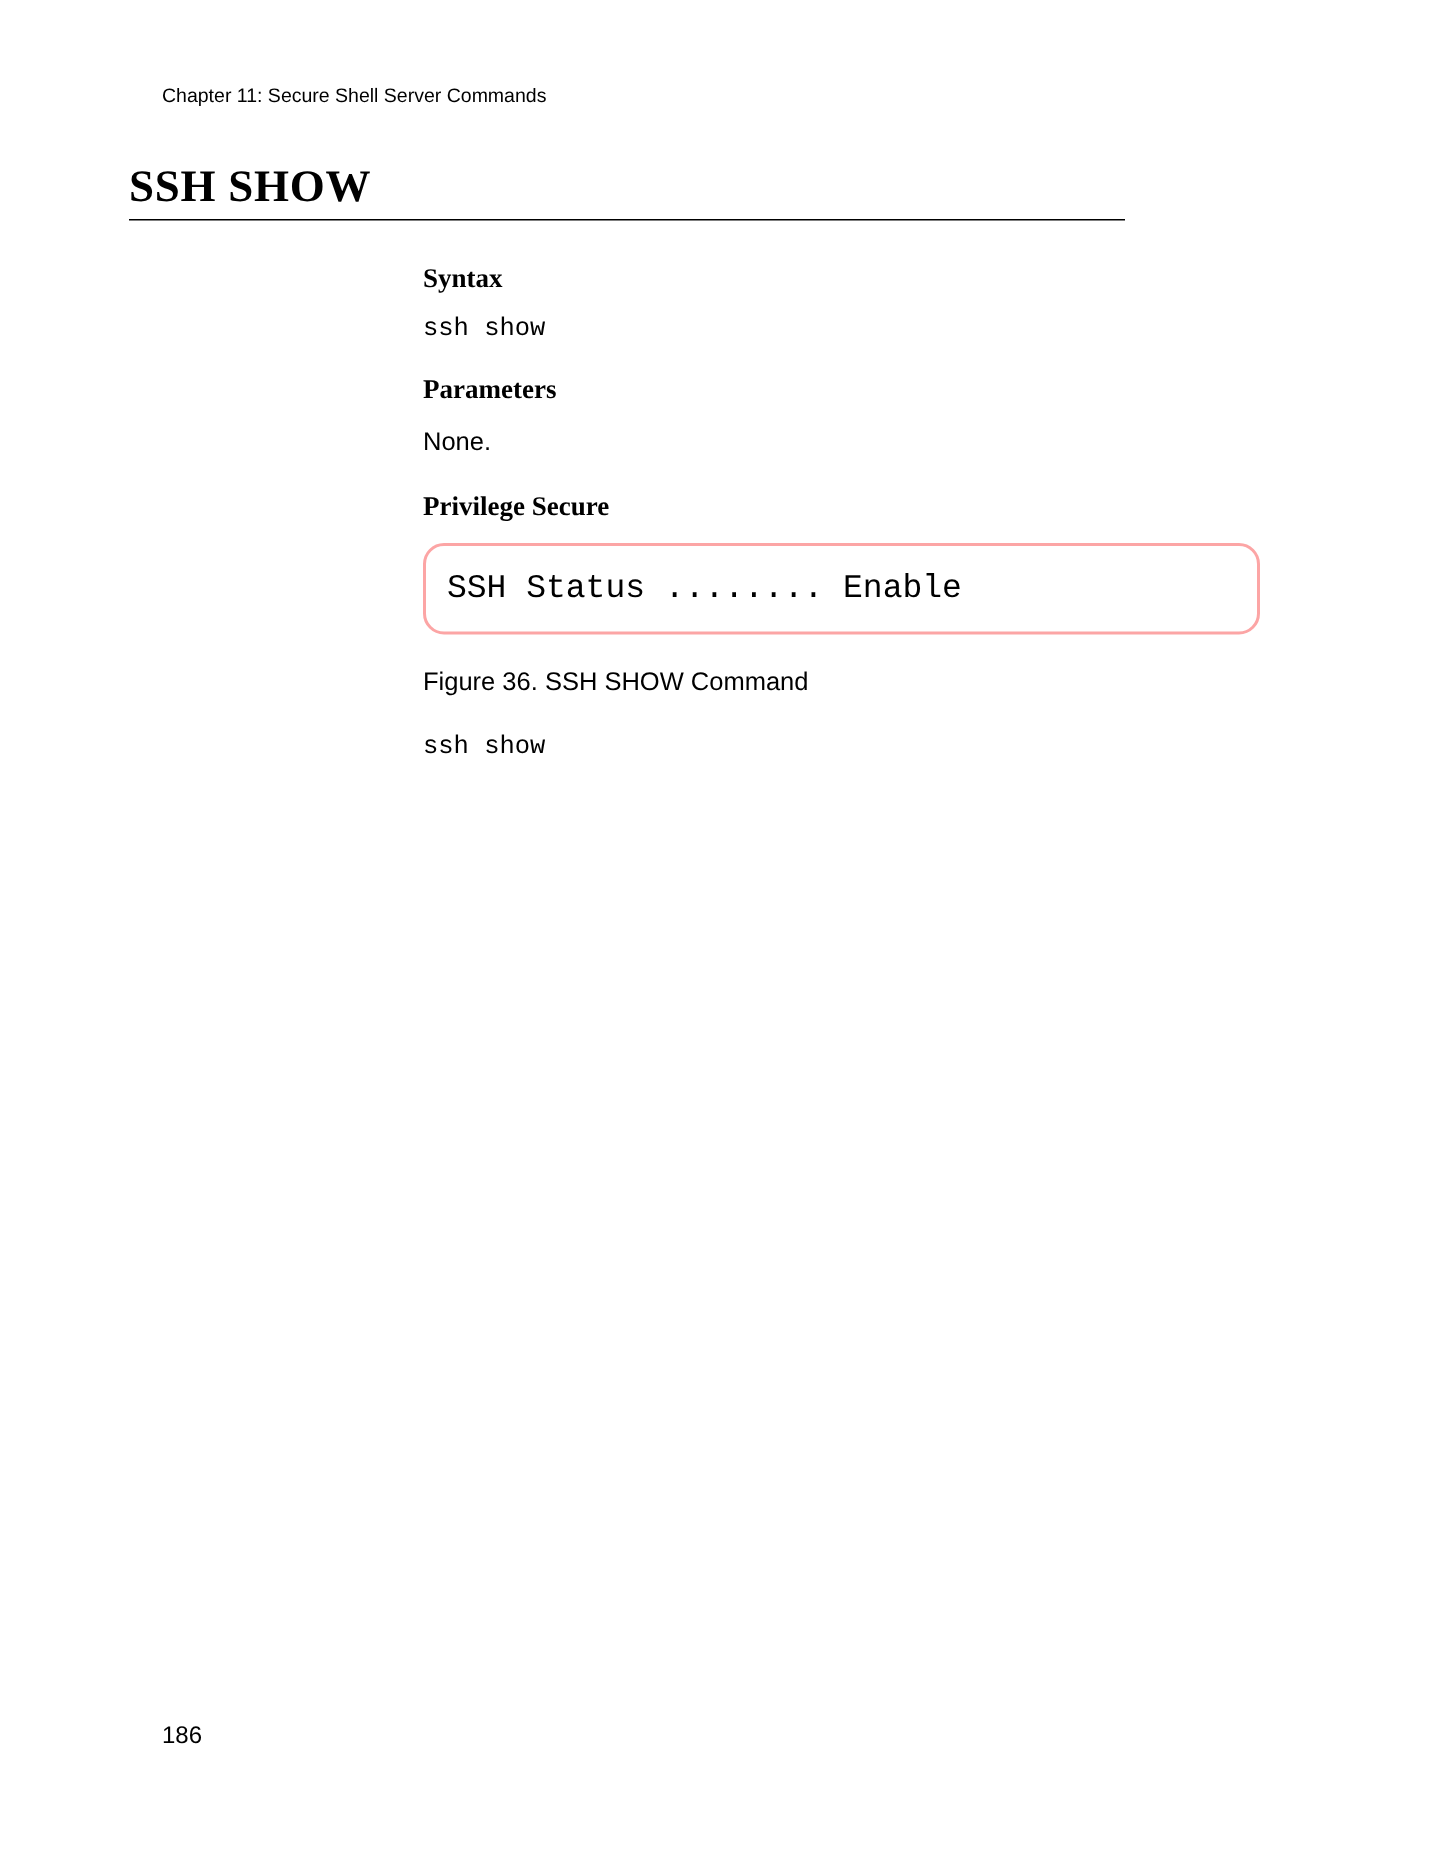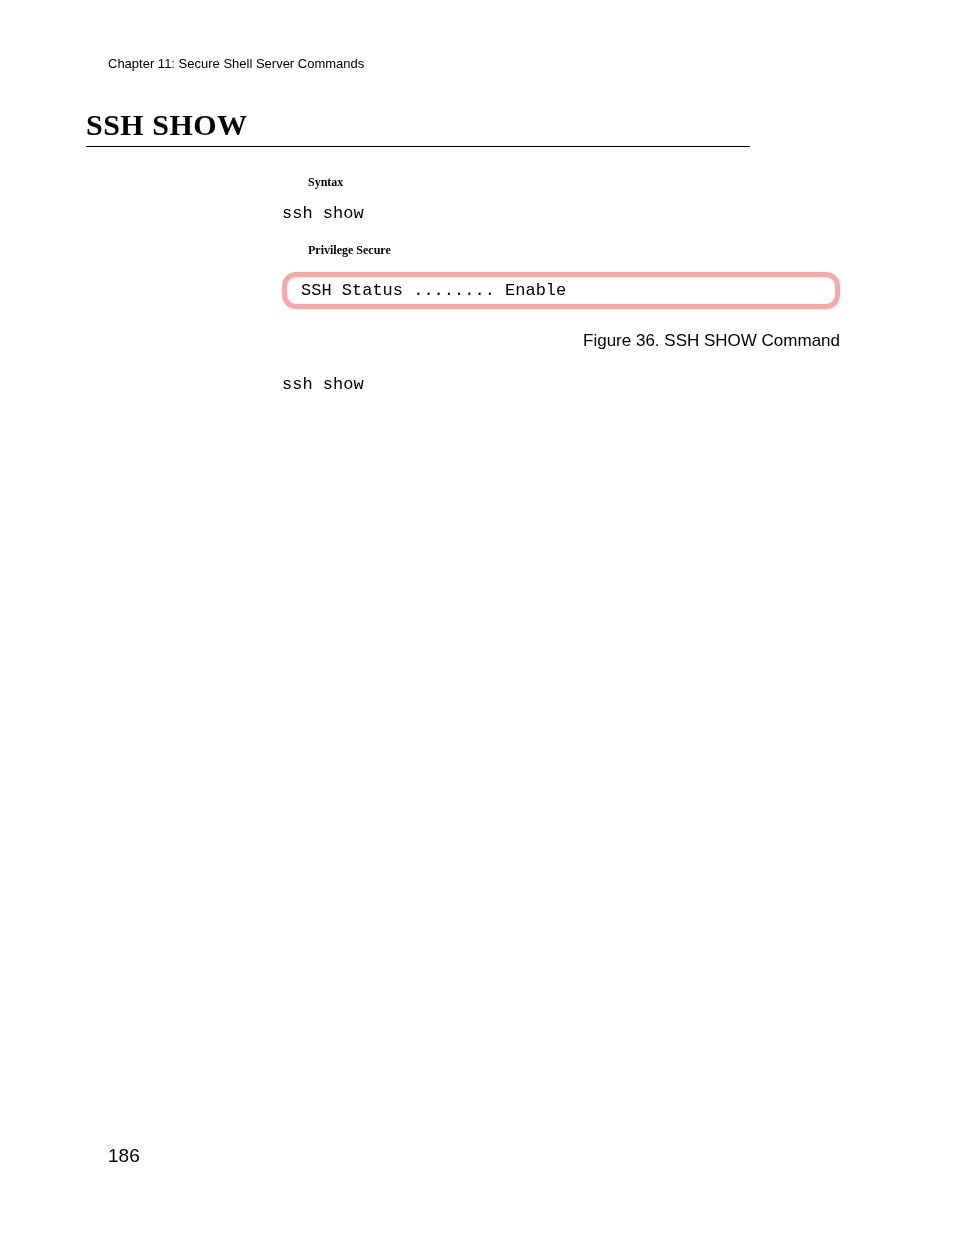--- a/index.html
+++ b/index.html
@@ -40,78 +40,79 @@
   }
   .content {
     position: absolute;
     top: 175px;
     left: 282px;
     width: 558px;
   }
   .section-heading {
     font-family: "Times New Roman", Times, serif;
     font-weight: bold;
-    font-size: 12px;
+    font-size: 18px;
     margin-top: 20px;
     margin-bottom: 14px;
-    margin-left: 26px;
   }
   .section-heading.first {
     margin-top: 0;
   }
   .code-line {
     font-family: "Courier New", Courier, monospace;
     font-size: 17px;
     margin: 8px 0 18px 0;
   }
   .body-text {
     font-family: Arial, Helvetica, sans-serif;
     font-size: 17px;
     line-height: 1.35;
     margin: 4px 0 18px 0;
   }
   .figure-box {
-    border: 5px solid #fca5a5;
+    border: 2px solid #fca5a5;
     border-radius: 14px;
-    padding: 4px 14px;
+    padding: 16px 14px;
     font-family: "Courier New", Courier, monospace;
-    font-size: 17px;
+    font-size: 22px;
     margin-top: 6px;
     margin-bottom: 22px;
   }
   .figure-caption {
-    text-align: right;
+    text-align: left;
     font-family: Arial, Helvetica, sans-serif;
     font-size: 17px;
     margin-bottom: 24px;
   }
   .page-number {
     position: absolute;
     left: 108px;
     bottom: 68px;
-    font-size: 19px;
+    font-size: 16px;
     text-align: center;
   }
 </style>
 </head>
 <body>
 
 <div class="page">
 
   <div class="chapter-header">Chapter 11: Secure Shell Server Commands</div>
 
   <div class="title-block">
     <div class="title-text">SSH SHOW</div>
   </div>
 
   <div class="content">
 
     <div class="section-heading first">Syntax</div>
     <div class="code-line">ssh show</div>
 
+    <div class="section-heading">Parameters</div>
+    <div class="body-text">None.</div>
 
     <div class="section-heading">Privilege Secure</div>
 
 
     <div class="figure-box">
       <span>SSH Status ........ Enable</span>
     </div>
     <div class="figure-caption">Figure 36. SSH SHOW Command</div>
 
     <div class="code-line">ssh show</div>

